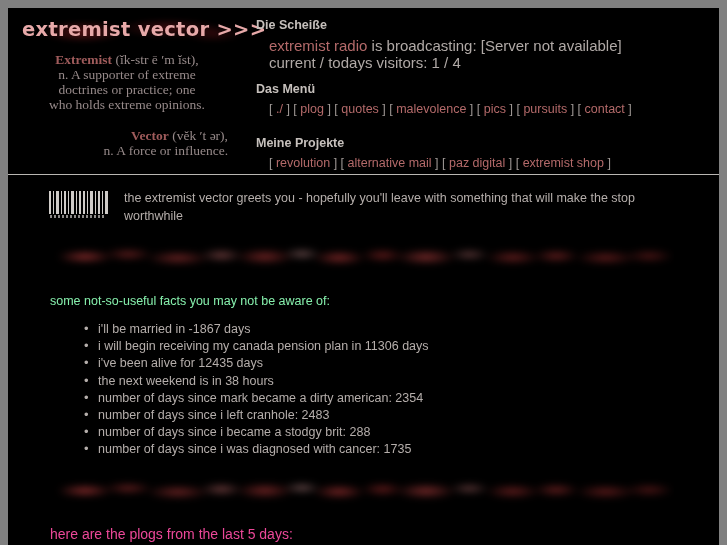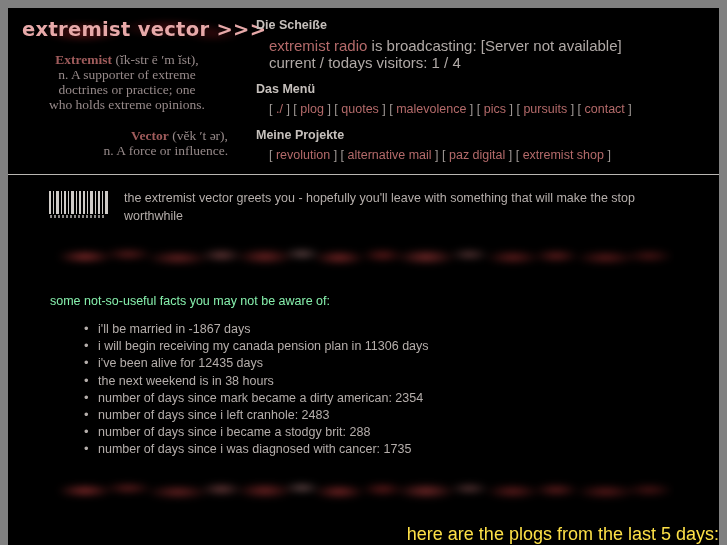--- a/index.html
+++ b/index.html
@@ -116,21 +116,21 @@
     line-height: 16px;
   }
   .sec-line {
     font-size: 15px;
     color: #b0a9a6;
     line-height: 17px;
     margin-left: 13px;
     white-space: nowrap;
   }
   .sec-block { margin-bottom: 10px; }
-  .sec-block.tight { margin-bottom: 9px; }
+  .sec-block.tight { margin-bottom: 17px; }
   a, .link {
     color: #b46a6a;
     text-decoration: none;
   }
   .bracket { color: #9e9794; }
   .menu-row {
     font-size: 12.5px;
     line-height: 17px;
     margin-left: 13px;
     color: #9e9794;
@@ -218,24 +218,23 @@
     content: "\2022";
     position: absolute;
     left: 0;
     top: -1px;
     color: #b5aeab;
     font-size: 13px;
   }
 
   #plogs-line {
     margin: 19px 0 0 42px;
-    font-size: 18px;
-    color: #fde047;
+    font-size: 14px;
+    color: #ec4899;
     line-height: 17px;
-    text-align: right;
   }
 </style>
 </head>
 <body>
 
 <div id="viewport">
 
   <div id="header">
 
     <div id="header-left">

